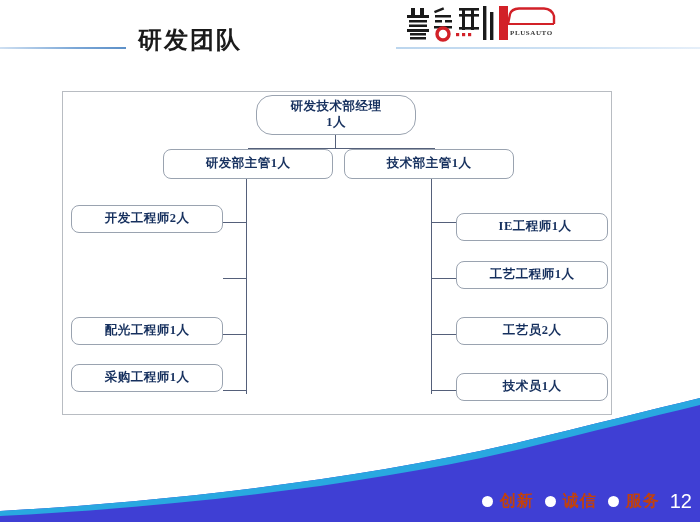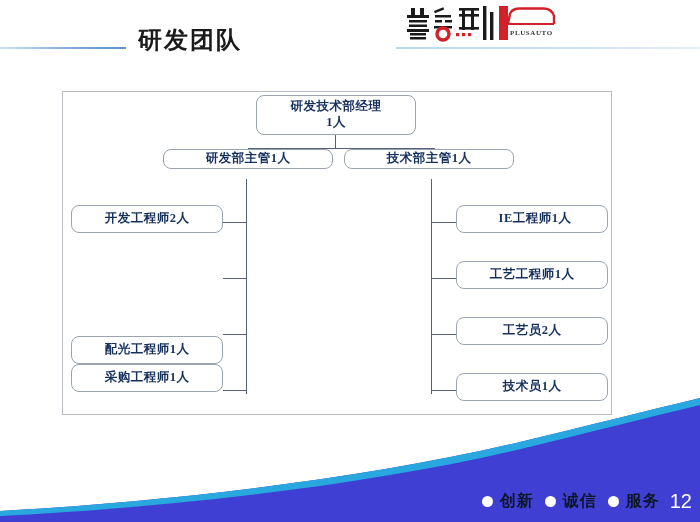--- a/index.html
+++ b/index.html
@@ -47,42 +47,42 @@
     position:absolute;box-sizing:border-box;
     border:1px solid #9aa3b0;border-radius:8px;background:#ffffff;
     color:#16305e;font-weight:bold;
     display:flex;align-items:center;justify-content:center;
     text-align:center;line-height:1.25;
     font-size:12.5px;letter-spacing:.5px;
     font-family:"Liberation Serif","DejaVu Serif",serif;
     white-space:pre-line;
     box-shadow:0 0 0 0 rgba(0,0,0,0);
   }
-  .node.root{left:255px;top:94px;width:160px;height:40px;font-size:12.5px;}
-  .node.mgr{top:148px;width:170px;height:20px;}
+  .node.root{left:255px;top:94px;width:160px;height:40px;font-size:12.5px;border-radius:16px;}
+  .node.mgr{top:148px;width:170px;height:30px;}
   .node.leaf{width:152px;height:28px;}
 
   
   .ln{position:absolute;background:#55607a;}
   .ln.h{height:1px;}
   .ln.v{width:1px;}
 
   
   .waves{position:absolute;left:0;top:380px;width:700px;height:142px;}
   .waves svg{display:block;}
 
   
   .footer{
     position:absolute;left:0;top:481px;width:700px;height:41px;
     display:flex;align-items:center;justify-content:flex-end;
     padding-right:8px;box-sizing:border-box;
   }
   .slogan{
     display:flex;align-items:center;gap:7px;
-    color:#0f172a;font-weight:bold;font-size:16px;
+    color:#c2410c;font-weight:bold;font-size:16px;
     font-family:"Liberation Serif","DejaVu Serif",serif;
     letter-spacing:1px;
   }
   .slogan .dot{
     width:11px;height:11px;border-radius:50%;background:#ffffff;
     display:inline-block;flex:none;
   }
   .slogan .word{margin-right:4px;}
   .page-num{
     color:#ffffff;font-size:20px;font-weight:normal;margin-left:6px;
@@ -167,24 +167,24 @@
     <div class="ln h" style="left:368px;top:242px;width:25px;"></div>
     <div class="ln h" style="left:368px;top:298px;width:25px;"></div>
 
     <div class="node root" style="left:193px;top:3px;">研发技术部经理
 1人</div>
 
     <div class="node mgr" style="left:100px;top:57px;">研发部主管1人</div>
     <div class="node mgr" style="left:281px;top:57px;">技术部主管1人</div>
 
     <div class="node leaf" style="left:8px;top:113px;">开发工程师2人</div>
-    <div class="node leaf" style="left:8px;top:225px;margin-top:19px;">配光工程师1人</div>
+    <div class="node leaf" style="left:8px;top:225px;">配光工程师1人</div>
     <div class="node leaf" style="left:8px;top:272px;">采购工程师1人</div>
 
-    <div class="node leaf" style="left:393px;top:113px;padding-left:6px;">IE工程师1人</div>
+    <div class="node leaf" style="left:393px;top:121px;padding-left:6px;">IE工程师1人</div>
     <div class="node leaf" style="left:393px;top:169px;">工艺工程师1人</div>
     <div class="node leaf" style="left:393px;top:225px;">工艺员2人</div>
     <div class="node leaf" style="left:393px;top:281px;">技术员1人</div>
   </div>
 
   <div class="waves">
     <svg width="700" height="142" viewBox="0 0 700 142" xmlns="http://www.w3.org/2000/svg">
 
       <path d="M0,131 C160,122 360,100 520,62 C590,45 650,30 700,18 L700,142 L0,142 Z" fill="#3f3fd4"></path>
 

